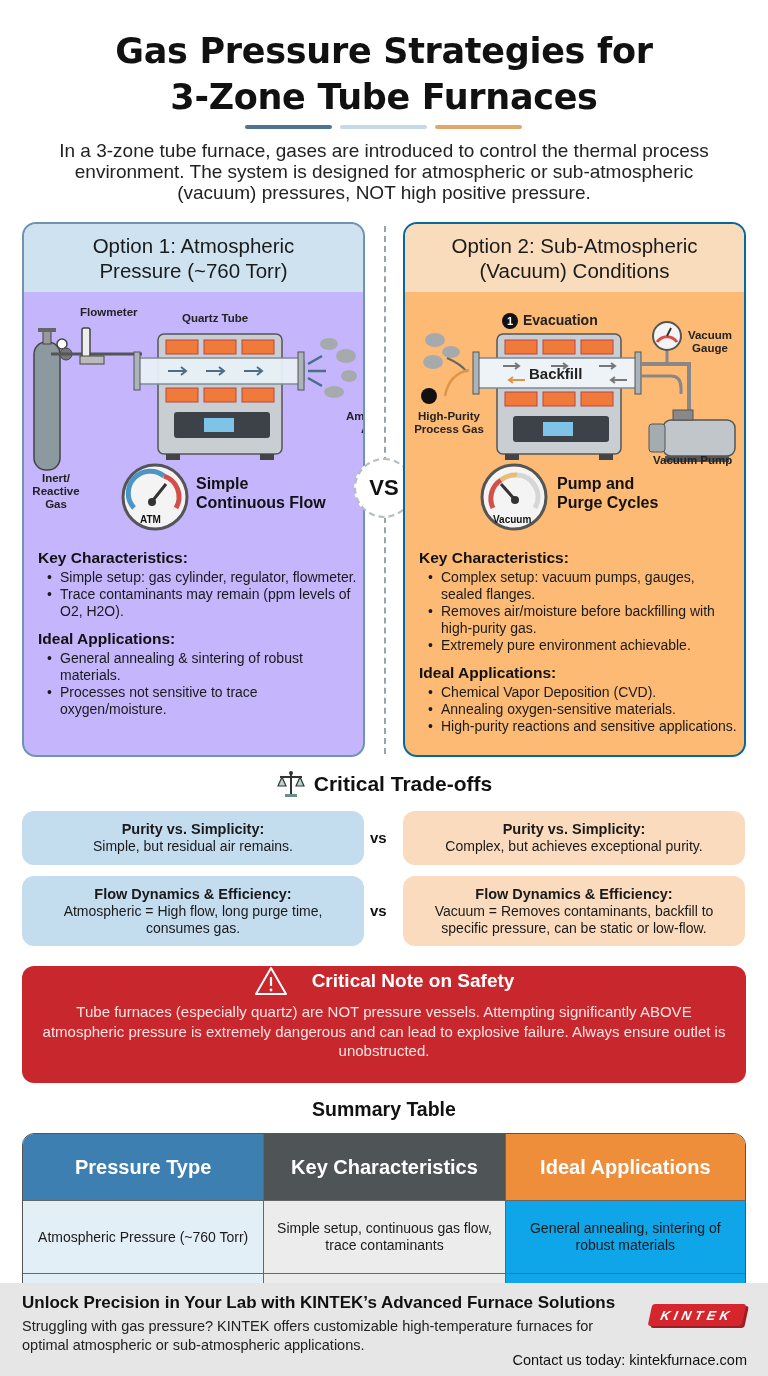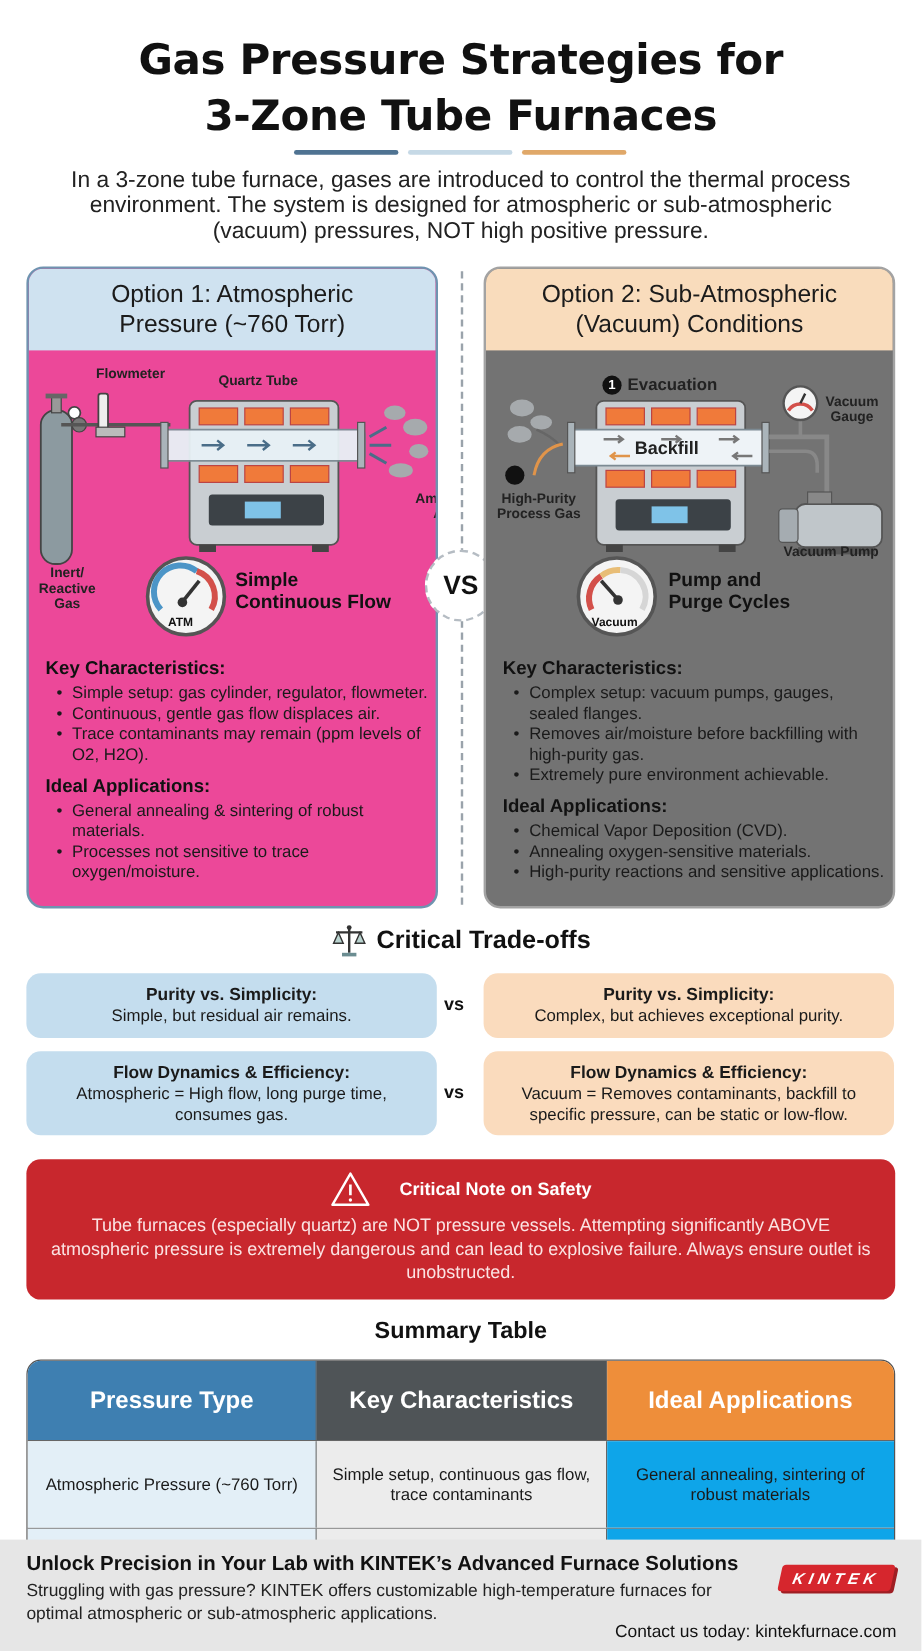--- a/index.html
+++ b/index.html
@@ -5,22 +5,22 @@
   * { box-sizing: border-box; margin: 0; padding: 0; }
   html, body { width: 768px; height: 1376px; background: #ffffff; overflow: hidden; }
   body { font-family: "Liberation Sans", "DejaVu Sans", sans-serif; color: #111; position: relative; }
 
   .title { position: absolute; top: 28px; left: 0; width: 768px; text-align: center; font-family: "DejaVu Sans", sans-serif; font-weight: bold; font-size: 35px; line-height: 46px; color: #111; letter-spacing: -0.3px; }
   .title-bars { position: absolute; top: 125px; left: 245px; display: flex; gap: 8px; }
   .title-bars span { display: block; width: 87px; height: 4px; border-radius: 2px; }
   .intro { position: absolute; top: 140px; left: 50px; width: 668px; text-align: center; font-size: 19px; line-height: 21px; color: #222; }
 
   .option { position: absolute; top: 222px; width: 343px; height: 535px; border-radius: 14px; overflow: hidden; }
-  .option.left { left: 22px; border: 2px solid #6f93b0; background: #ec4899; }
-  .option.right { left: 403px; border: 2px solid #a3a3a3; background: #737373; }
+  .option.left { left: 22px; border: 2px solid #6f93b0; background: #c4b5fd; }
+  .option.right { left: 403px; border: 2px solid #0369a1; background: #fdba74; }
   .option-head { height: 68px; display: flex; align-items: center; justify-content: center; text-align: center; font-size: 20.5px; line-height: 25px; color: #1b1b1b; padding: 0 10px; }
   .left .option-head { background: #cfe2f0; }
   .right .option-head { background: #f9dcbc; }
   .diagram { position: absolute; top: 68px; left: 0; width: 339px; height: 230px; }
   .lbl { position: absolute; font-size: 11.5px; line-height: 13px; font-weight: bold; color: #222; text-align: center; }
 
   .gauge-row { position: absolute; top: 218px; left: 0; width: 339px; height: 80px; }
   .gauge-text { position: absolute; font-size: 16px; line-height: 19px; font-weight: bold; color: #111; }
 
   .details { position: absolute; top: 324px; left: 14px; width: 320px; }
@@ -33,21 +33,21 @@
   .vs-circle { position: absolute; left: 354px; top: 458px; width: 60px; height: 60px; border-radius: 50%; background: #fff; border: 2px dashed #b5bcc3; display: flex; align-items: center; justify-content: center; font-weight: bold; font-size: 22px; color: #111; }
 
   .trade-title { position: absolute; top: 770px; left: 0; width: 768px; display: flex; justify-content: center; align-items: center; gap: 8px; font-size: 21px; font-weight: bold; color: #111; }
   .trade { position: absolute; width: 342px; border-radius: 12px; text-align: center; display: flex; flex-direction: column; justify-content: center; font-size: 14px; line-height: 17px; color: #1a1a1a; }
   .trade b { font-size: 14.5px; }
   .trade.blue { background: #c4ddee; left: 22px; }
   .trade.orange { background: #fadbbd; left: 403px; }
   .vs-small { position: absolute; left: 370px; font-size: 15px; font-weight: bold; color: #111; }
 
   .safety { position: absolute; top: 966px; left: 22px; width: 724px; height: 117px; border-radius: 12px; background: #c8272d; color: #fff; text-align: center; }
-  .safety-title { display: flex; justify-content: center; align-items: center; gap: 24px; margin-top: 10px; font-size: 15px; font-weight: bold; }
+  .safety-title { display: flex; justify-content: center; align-items: center; gap: 24px; font-size: 19px; font-weight: bold; }
   .safety-body { margin-top: 6px; font-size: 15px; line-height: 19.5px; color: #fbe3e3; padding: 0 20px; }
 
   .sum-title { position: absolute; top: 1098px; left: 0; width: 768px; text-align: center; font-size: 19.5px; font-weight: bold; color: #111; }
   .sum-table { position: absolute; top: 1133px; left: 22px; width: 724px; border-radius: 12px; overflow: hidden; border: 1.5px solid #555; }
   .sum-row { display: flex; }
   .sum-row > div { display: flex; align-items: center; justify-content: center; text-align: center; font-size: 14px; line-height: 17px; color: #1a1a1a; padding: 0 6px; border-right: 1px solid #666; }
   .sum-row > div:last-child { border-right: none; }
   .sum-row .c1 { width: 242px; } .sum-row .c2 { width: 242px; } .sum-row .c3 { width: 240px; }
   .sum-head > div { height: 66px; font-weight: bold; font-size: 20px; color: #fff; }
   .sum-head .c1 { background: #3e7fb1; } .sum-head .c2 { background: #4f5457; } .sum-head .c3 { background: #ee8e3a; }
@@ -146,21 +146,20 @@
     <div style="position:absolute; left:116px; top:58px; font-size:10px; font-weight:bold;">ATM</div>
     <div class="gauge-text" style="left:172px; top:18px;">
       <div>Simple</div>
       <div>Continuous Flow</div>
     </div>
   </div>
   <div class="details">
     <h3>Key Characteristics:</h3>
     <ul>
       <li>Simple setup: gas cylinder, regulator, flowmeter.</li>
-      <li>Continuous, gentle gas flow displaces air.</li>
       <li>Trace contaminants may remain (ppm levels of O2, H2O).</li>
     </ul>
     <h3>Ideal Applications:</h3>
     <ul>
       <li>General annealing &amp; sintering of robust materials.</li>
       <li>Processes not sensitive to trace oxygen/moisture.</li>
     </ul>
   </div>
 </div>
 

